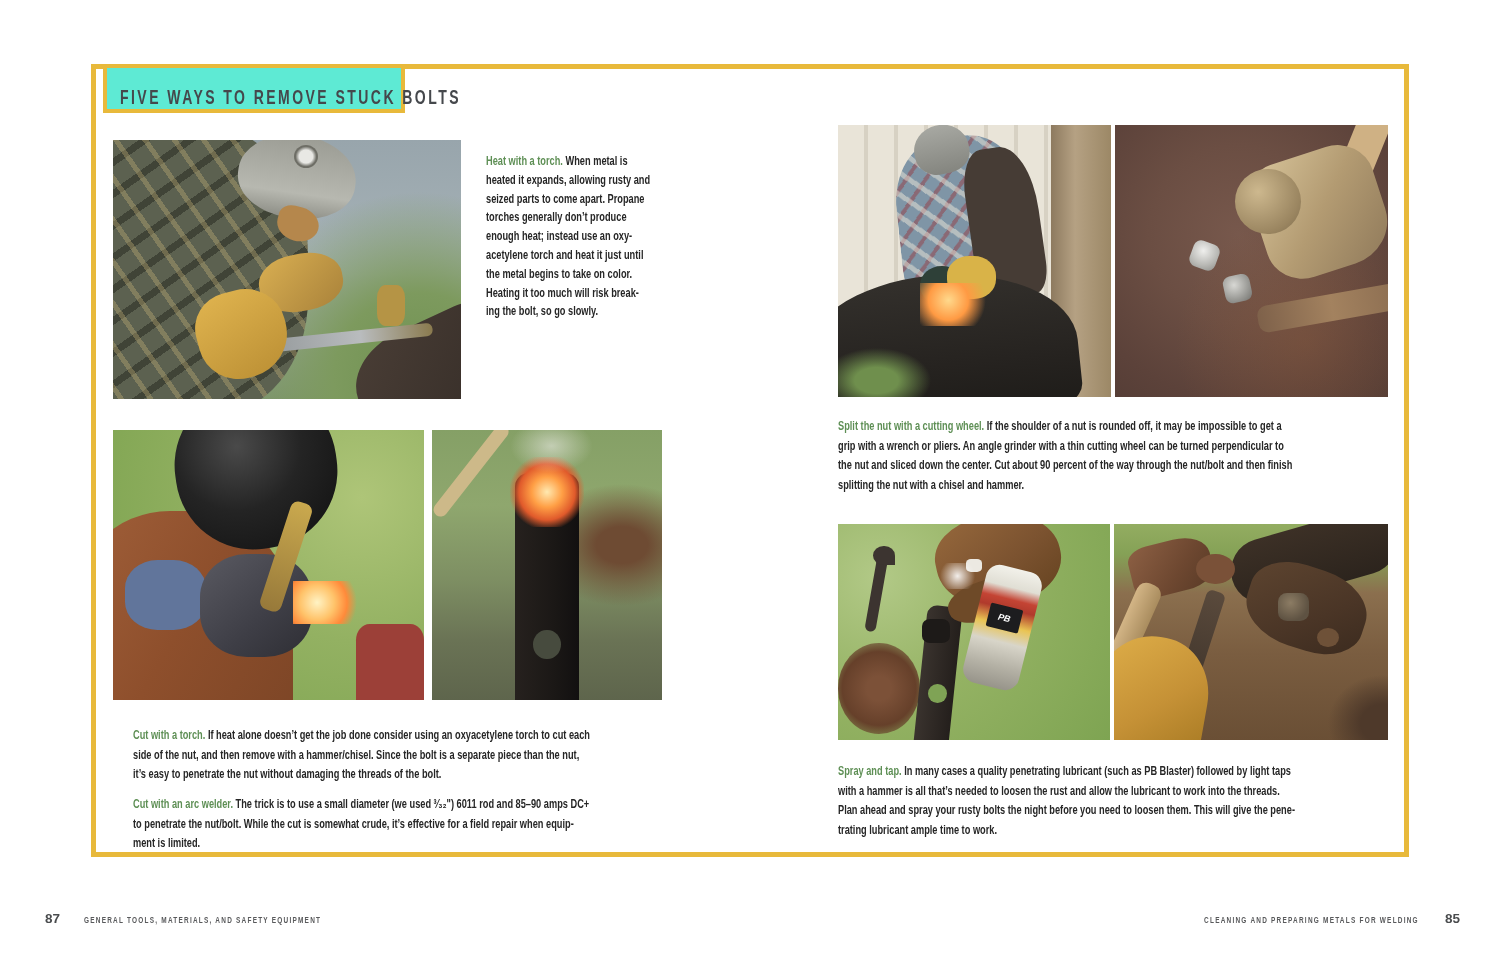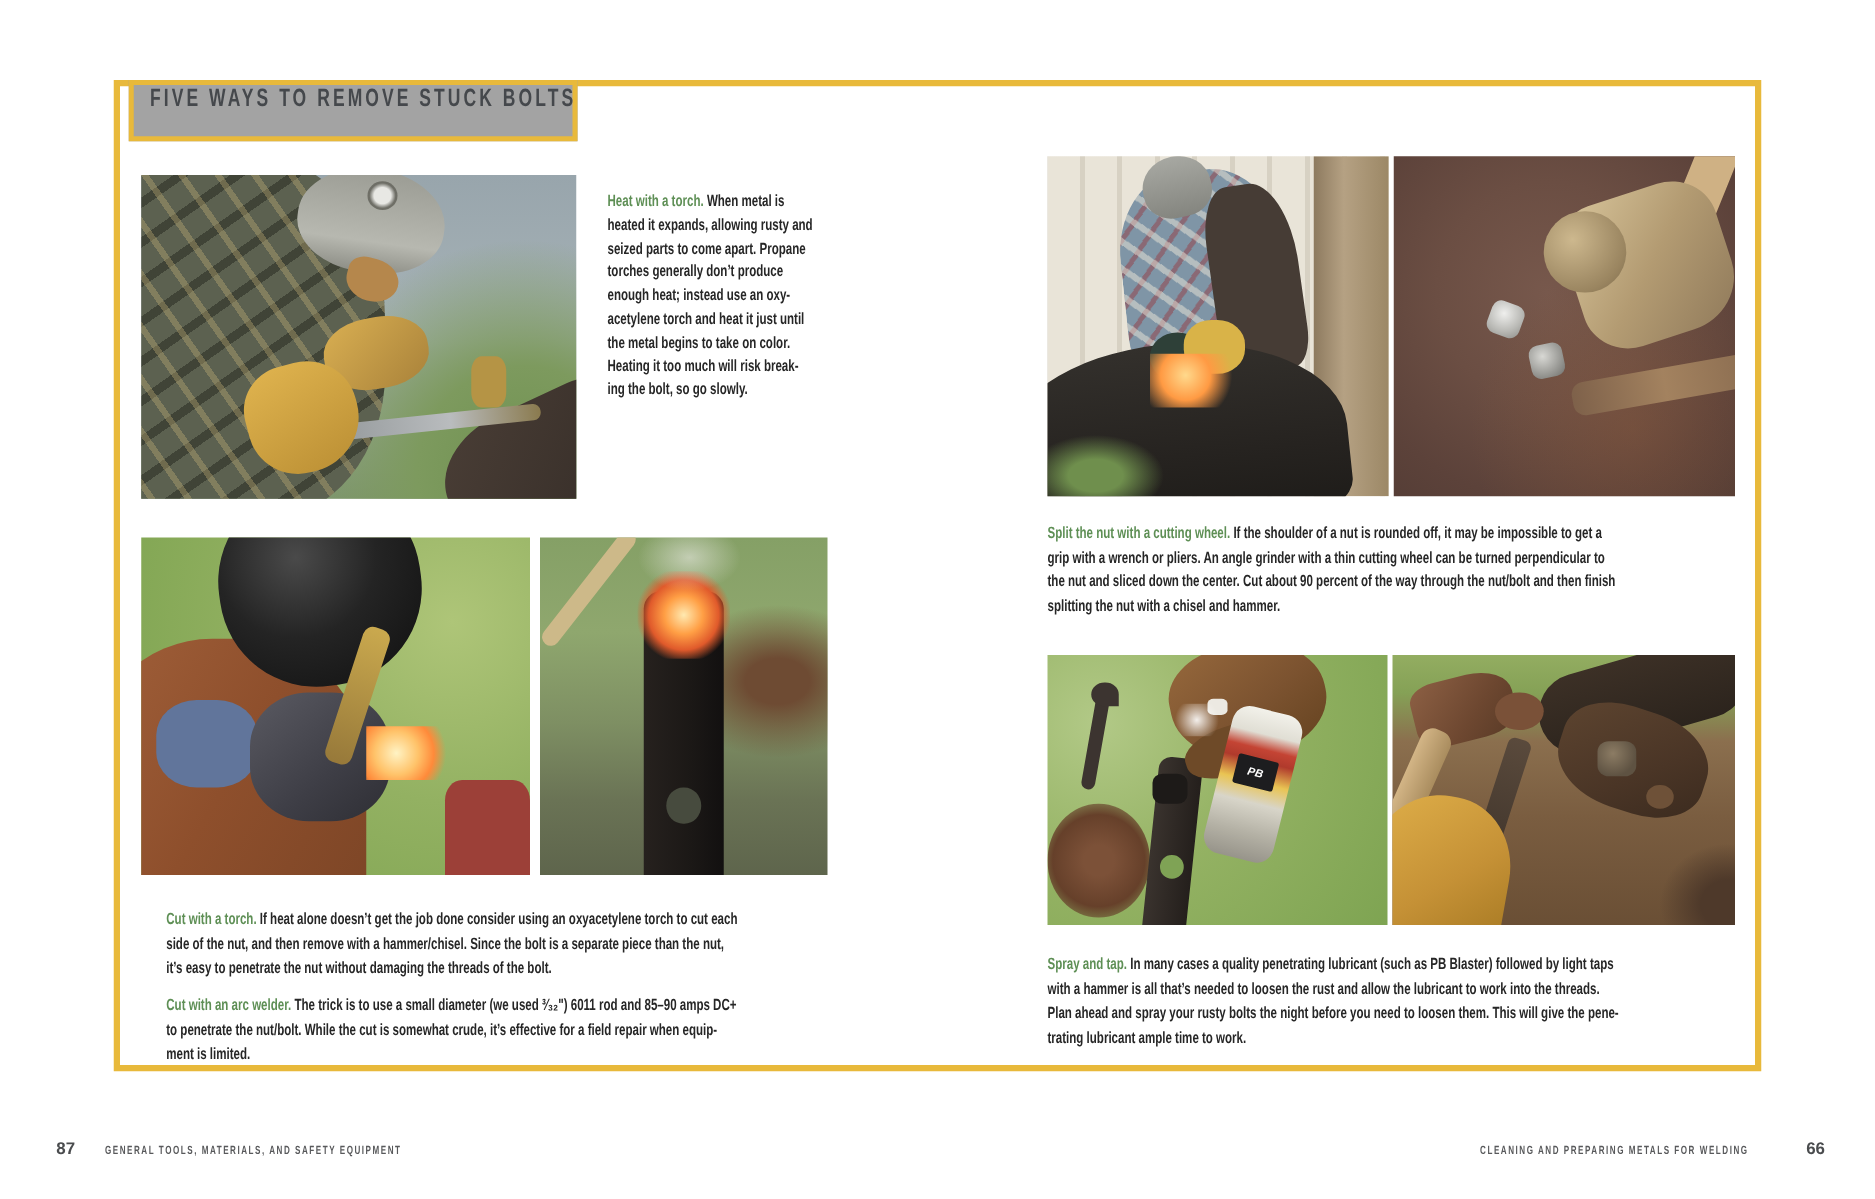--- a/index.html
+++ b/index.html
@@ -6,23 +6,23 @@
   body {
     width:1500px; height:959px; position:relative; background:#ffffff;
     font-family:"Liberation Sans", sans-serif; overflow:hidden;
   }
   
   .outer-frame {
     position:absolute; left:91px; top:64px; width:1318px; height:793px;
     border:5px solid #E8B93B; box-sizing:border-box;
   }
   .title-box {
-    position:absolute; left:103px; top:64px; width:359px; height:49px;
-    border:4px solid #E8B93B; box-sizing:border-box; background:#a3a3a3;
-    display:flex; align-items:flex-start; padding-left:13px;
+    position:absolute; left:103px; top:64px; width:302px; height:49px;
+    border:4px solid #E8B93B; box-sizing:border-box; background:#5eead4;
+    display:flex; align-items:flex-end; padding-left:13px;
   }
   .title-box .title-text {
     font-size:20px; font-weight:bold; color:#45484C; letter-spacing:3.5px;
     transform:scaleX(0.70); transform-origin:0 50%; white-space:nowrap;
   }
   
   .caption {
     position:absolute; font-weight:bold; font-size:13px; line-height:19.5px;
     color:#262626; transform:scaleX(0.71); transform-origin:0 0; width:800px;
   }
@@ -31,21 +31,21 @@
   #t1 { left:486px; top:139px; line-height:18.8px; width:320px; }
   #t2 { left:133px; top:712px; }
   #t3 { left:133px; top:781px; }
   #t4 { left:838px; top:403px; }
   #t5 { left:838px; top:748px; }
   
   .footer-left, .footer-right {
     position:absolute; top:911px; display:flex; align-items:baseline;
   }
   .footer-left  { left:45px;  gap:24px; }
-  .footer-right { right:40px; gap:46px; }
+  .footer-right { right:40px; gap:26px; }
   .page-num { font-size:13.5px; font-weight:bold; color:#4A4C4E; }
   .footer-label {
     font-size:9.5px; font-weight:bold; color:#58595B; letter-spacing:1.8px;
     white-space:nowrap;
   }
   .footer-left  .footer-label { transform:scaleX(0.68); transform-origin:0 100%; }
   .footer-right .footer-label { transform:scaleX(0.68); transform-origin:100% 100%; }
   
   .photo { position:absolute; overflow:hidden; background:#cccccc; }
   .photo i { position:absolute; display:block; }
@@ -311,14 +311,14 @@
 with a hammer is all that’s needed to loosen the rust and allow the lubricant to work into the threads.
 Plan ahead and spray your rusty bolts the night before you need to loosen them. This will give the pene-
 trating lubricant ample time to work.</span></p>
 
 <div class="footer-left">
   <span class="page-num">87</span>
   <span class="footer-label">GENERAL TOOLS, MATERIALS, AND SAFETY EQUIPMENT</span>
 </div>
 <div class="footer-right">
   <span class="footer-label">CLEANING AND PREPARING METALS FOR WELDING</span>
-  <span class="page-num">66</span>
+  <span class="page-num">85</span>
 </div>
 
 </body></html>

